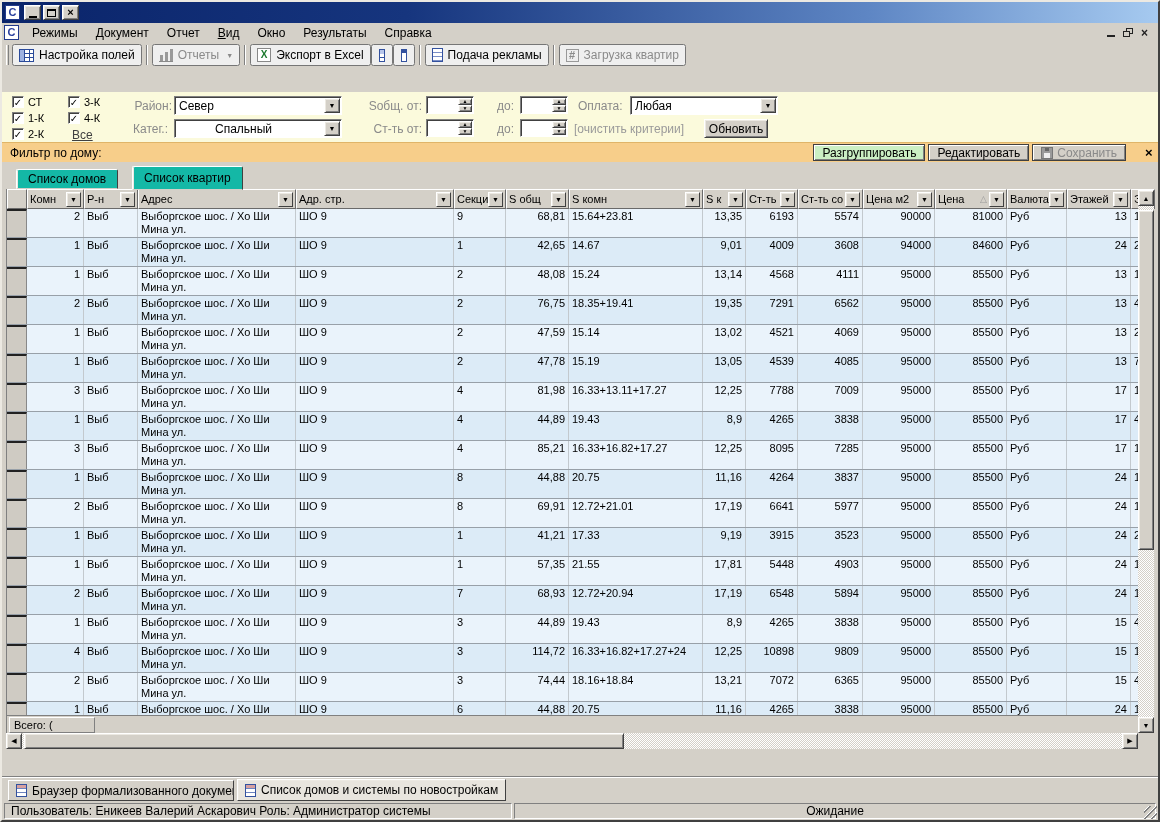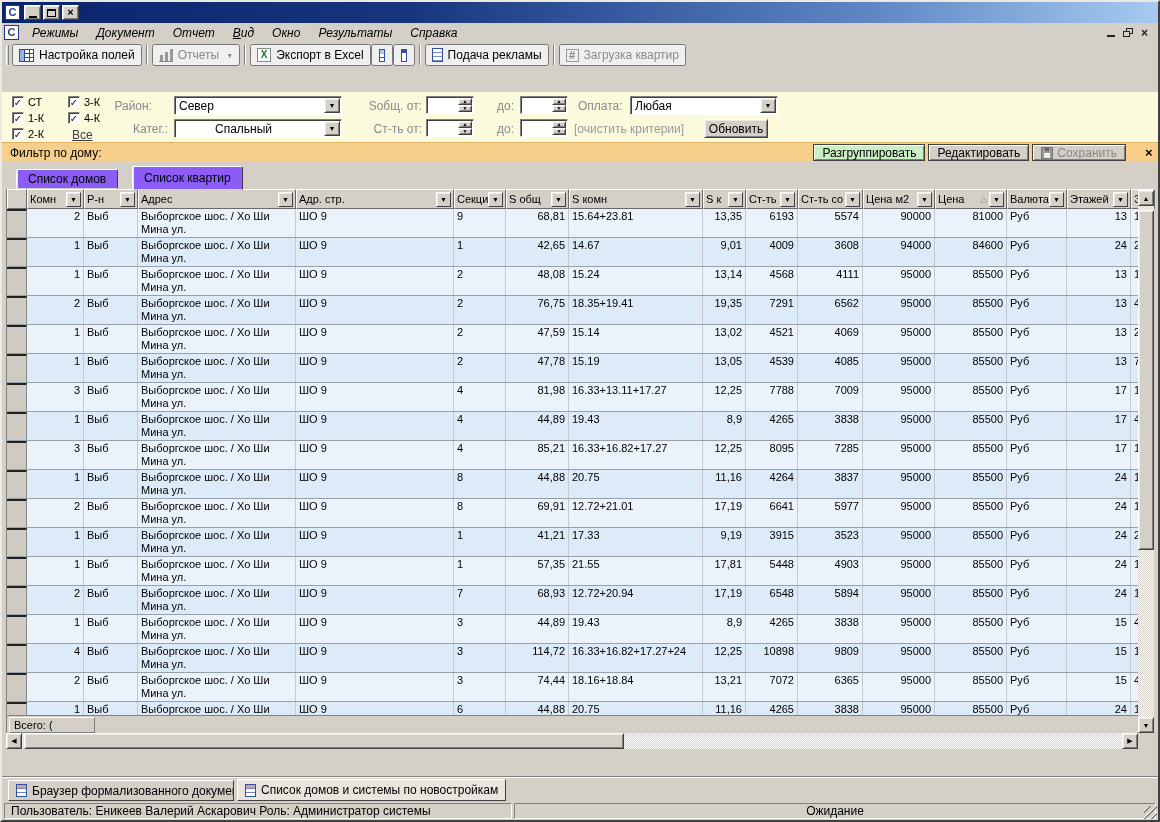--- a/index.html
+++ b/index.html
@@ -17,21 +17,21 @@
   .applogo{width:15px;height:15px;background:#fff;border:1px solid #223a8c;color:#2a3f9d;
     font-weight:bold;font-size:11px;line-height:13px;text-align:center;margin-right:4px;flex:0 0 15px;}
   .title-text{flex:1;white-space:nowrap;overflow:hidden;}
   .tbtns{display:flex;gap:2px;}
   .wbtn{width:17px;height:15px;display:flex;align-items:center;justify-content:center;padding:0;}
   .g-min{width:8px;height:8px;border-bottom:2px solid #000;margin-top:2px;}
   .g-max{width:9px;height:8px;border:1px solid #000;border-top:2px solid #000;}
   .g-close{font-weight:bold;font-size:11px;line-height:11px;}
   
   .menubar{position:absolute;left:0;top:21px;right:0;height:19px;display:flex;align-items:center;font-size:12px;padding:0 2px;}
-  .menu-item{display:inline-block;padding:0 9px;font-style:italic;}
+  .menu-item{display:inline-block;padding:0 9px;}
   .ulf::first-letter{text-decoration:underline;}
   .mdictrls{margin-left:auto;display:flex;align-items:center;gap:8px;padding-right:8px;}
   .mdi-min{width:8px;height:8px;border-bottom:2px solid #222;}
   .mdi-restore{position:relative;width:10px;height:9px;}
   .mdi-restore i{position:absolute;display:block;border:1px solid #222;background:#D4D0C8;}
   .mdi-restore .b1{width:7px;height:6px;right:0;top:0;}
   .mdi-restore .b2{width:7px;height:6px;left:0;bottom:0;}
   .mdi-close{font-size:12px;font-weight:bold;line-height:10px;color:#222;}
   
   .toolbar{position:absolute;left:0;top:40px;right:0;height:26px;display:flex;align-items:center;padding:0 1px;}
@@ -90,21 +90,21 @@
   .hbtn.green{background:#CBEFC4;}
   .hbtn.dis{color:#8a8a8a;}
   .icon-floppy{width:12px;height:12px;background-color:#9a9a9a;border:1px solid #777;background-repeat:no-repeat;
     background-image:linear-gradient(#eee,#eee),linear-gradient(#666,#666);
     background-size:6px 5px,4px 3px;background-position:2px 5px,3px 0px;}
   .hclose{width:15px;height:15px;margin-left:10px;font-weight:bold;font-size:13px;line-height:13px;
     text-align:center;background:transparent;border:none;}
   
   .tabstrip{position:absolute;left:2px;top:160px;right:2px;height:27px;}
   .tab{position:absolute;bottom:0;display:flex;align-items:center;padding:0 11px;font-size:12px;
-    background:#8b5cf6;border:1px solid;border-color:#fff #404040 #D4D0C8 #fff;border-radius:2px 2px 0 0;
+    background:#14b8a6;border:1px solid;border-color:#fff #404040 #D4D0C8 #fff;border-radius:2px 2px 0 0;
     box-shadow:inset 1px 0 0 #ECE9E2;}
   .tab.behind{left:12px;height:20px;z-index:1;}
   .tab.active{left:128px;height:24px;z-index:3;bottom:-1px;}
   
   .gridwrap{position:absolute;left:4px;top:187px;width:1148px;height:544px;background:#c4b5fd;
     border-left:1px solid #808080;}
   .ghead{display:flex;height:20px;}
   .ghsel{flex:0 0 20px;background:#D4D0C8;border:1px solid;border-color:#fff #6a6a6a #6a6a6a #fff;}
   .ghcell{flex:0 0 auto;display:flex;align-items:center;background:#D4D0C8;border:1px solid;
     border-color:#fff #6a6a6a #6a6a6a #fff;padding:0 2px;font-size:11px;overflow:hidden;}
@@ -243,21 +243,21 @@
     <span class="cb" style="left:66px;top:3px;">
         <span class="cbbox">✓</span>
         <span>3-К</span>
       </span>
     <span class="cb" style="left:66px;top:19px;">
         <span class="cbbox">✓</span>
         <span>4-К</span>
       </span>
     <a class="linky" style="left:70px;top:36px;color:#404040;text-decoration:underline;">Все</a>
 
-    <span class="flabel r" style="left:92px;top:7px;width:58px;">Район:</span>
+    <span class="flabel r" style="left:112px;top:7px;width:58px;">Район:</span>
     <span class="combo" style="left:172px;top:4px;width:168px;">
       <span class="val">Север</span>
       <span class="dd raised">▼</span>
     </span>
     <span class="flabel r" style="left:108px;top:30px;width:58px;">Катег.:</span>
     <span class="combo" style="left:172px;top:27px;width:168px;padding-left:36px;">
       <span class="val">Спальный</span>
       <span class="dd raised">▼</span>
     </span>
 

